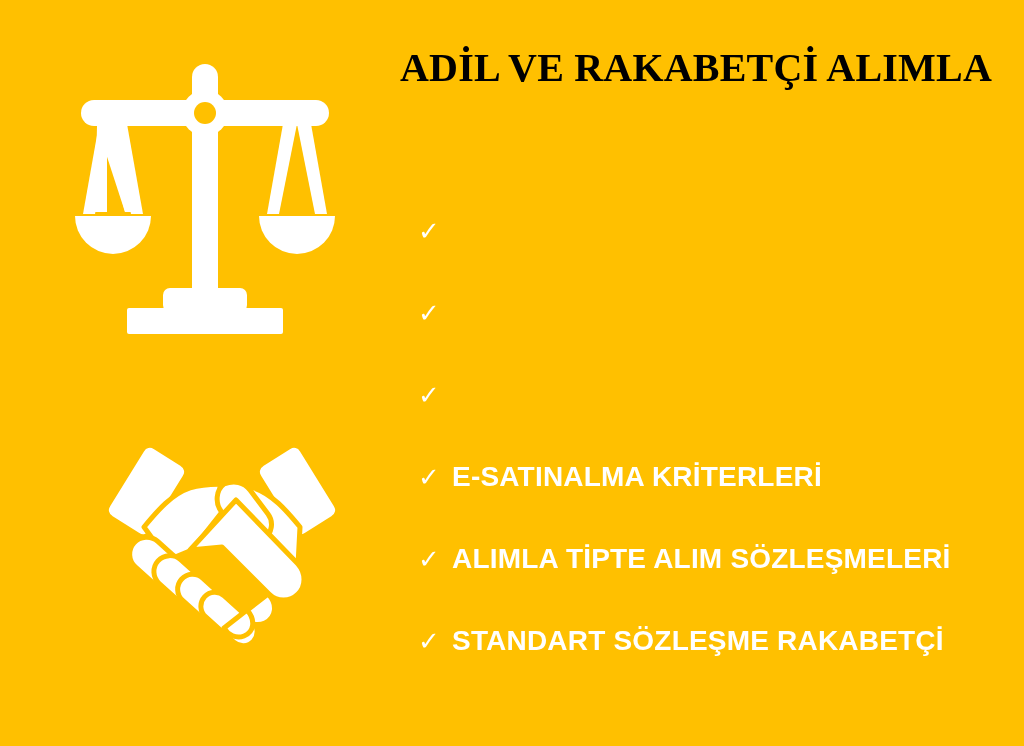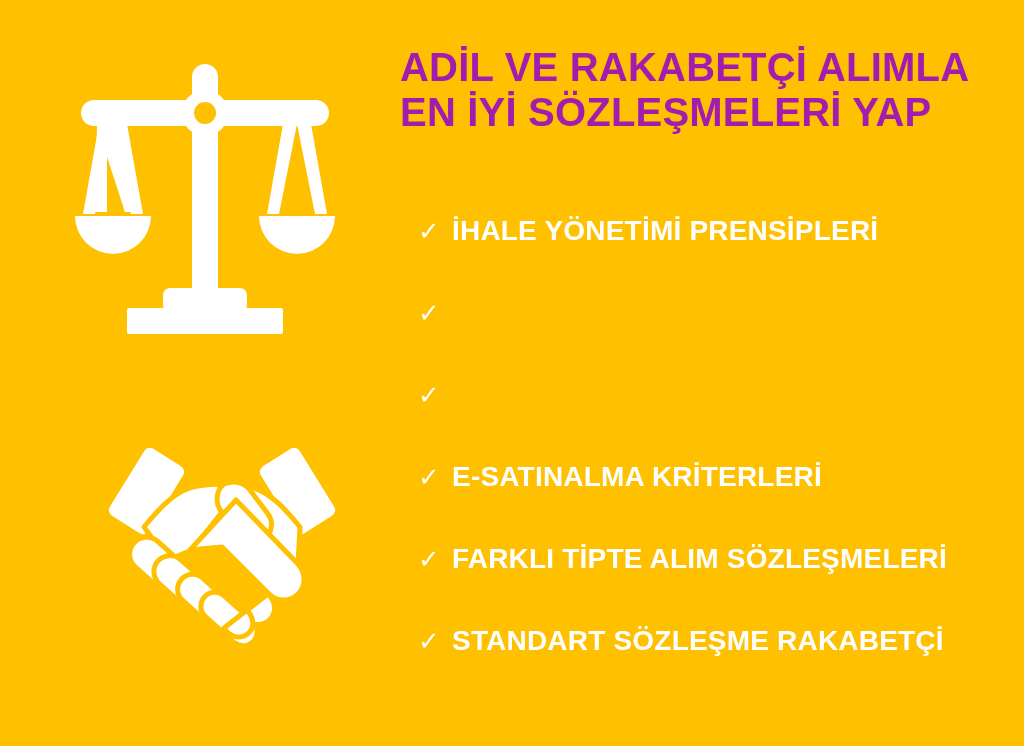--- a/index.html
+++ b/index.html
@@ -59,22 +59,22 @@
   }
 
   #title-block {
     position: absolute;
     left: 2px;
     top: 45px;
     width: 620px;
   }
   .title-line {
     display: block;
-    color: #a21caf;
-    font-family: Liberation Sans, sans-serif;
+    color: #000000;
+    font-family: Liberation Serif, serif;
     font-size: 40px;
     font-weight: 700;
     line-height: 45px;
     letter-spacing: 0.2px;
     white-space: nowrap;
   }
 
   #bullet-list {
     position: absolute;
     left: 20px;
@@ -176,41 +176,39 @@
           <path d="M 175 178 C 184 188 182 200 172 204 C 164 207 156 203 152 196 Z"></path>
         </g>
       </svg>
     </div>
   </div>
 
   <div id="content-column">
 
     <div id="title-block">
       <span class="title-line">ADİL VE RAKABETÇİ ALIMLA</span>
-      <span class="title-line">EN İYİ SÖZLEŞMELERİ YAP</span>
     </div>
 
     <ul id="bullet-list">
       <li class="bullet-row">
         <span class="check-icon">✓</span>
-        <span class="bullet-label">İHALE YÖNETİMİ PRENSİPLERİ</span>
       </li>
       <li class="bullet-row">
         <span class="check-icon">✓</span>
       </li>
       <li class="bullet-row">
         <span class="check-icon">✓</span>
       </li>
       <li class="bullet-row">
         <span class="check-icon">✓</span>
         <span class="bullet-label">E-SATINALMA KRİTERLERİ</span>
       </li>
       <li class="bullet-row">
         <span class="check-icon">✓</span>
-        <span class="bullet-label">FARKLI TİPTE ALIM SÖZLEŞMELERİ</span>
+        <span class="bullet-label">ALIMLA TİPTE ALIM SÖZLEŞMELERİ</span>
       </li>
       <li class="bullet-row">
         <span class="check-icon">✓</span>
         <span class="bullet-label">STANDART SÖZLEŞME RAKABETÇİ</span>
       </li>
     </ul>
 
   </div>
 </div>
 

